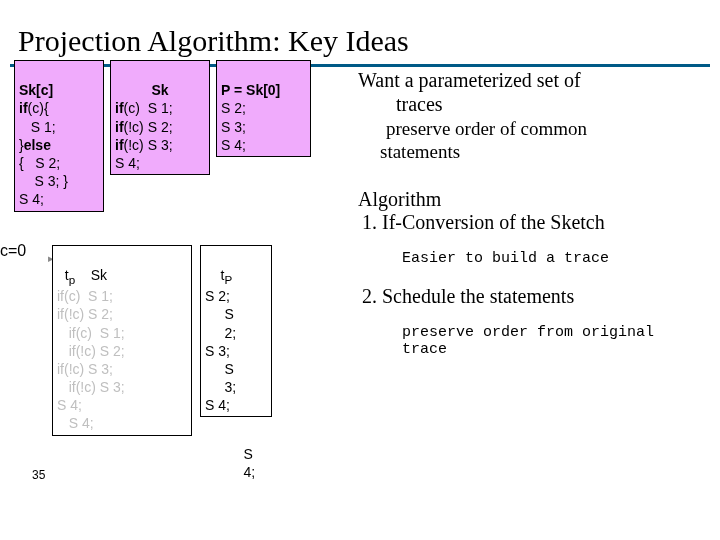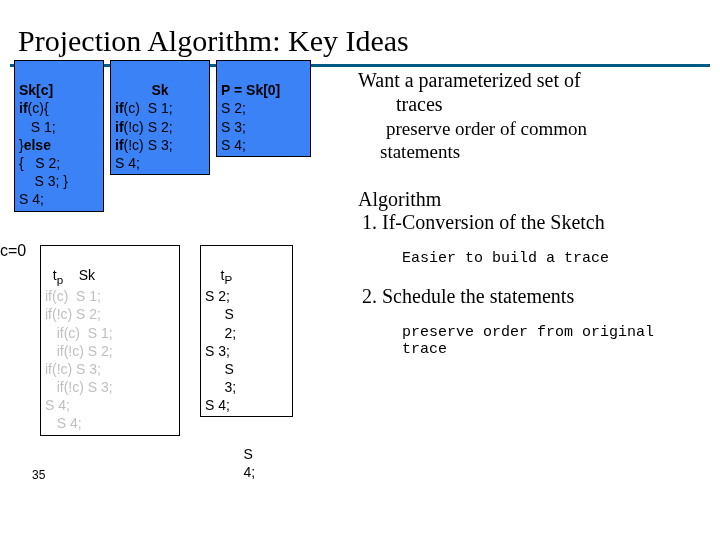--- a/index.html
+++ b/index.html
@@ -33,21 +33,21 @@
     margin-bottom: 6px;
     align-items: flex-start;
   }
   .box {
     border: 1px solid #000;
     padding: 2px 4px;
     font-size: 14px;
     line-height: 1.3;
     white-space: pre;
     font-family: Arial, sans-serif;
-    background: #3b82f6;
+    background: #f0abfc;
   }
   .box .hdr {
     font-weight: bold;
     display: block;
     text-align: left;
   }
   .kw { font-weight: bold; }
   .c0 {
     position: absolute;
     left: 0px;
@@ -66,29 +66,29 @@
     position: absolute;
     border: 1px solid #000;
     padding: 2px 4px;
     font-size: 14px;
     line-height: 1.3;
     white-space: pre;
     font-family: Arial, sans-serif;
     background: #fff;
   }
   .box-tp {
-    left: 40px;
+    left: 52px;
     top: 245px;
     width: 140px;
   }
   .ghost { color: #bfbfbf; }
   .box-tp2 {
     left: 200px;
     top: 245px;
-    width: 93px;
+    width: 72px;
   }
   .overflow {
     position: absolute;
     left: 224px;
     top: 445px;
     font-size: 14px;
     line-height: 1.3;
     white-space: pre;
   }
   .slide-num {

